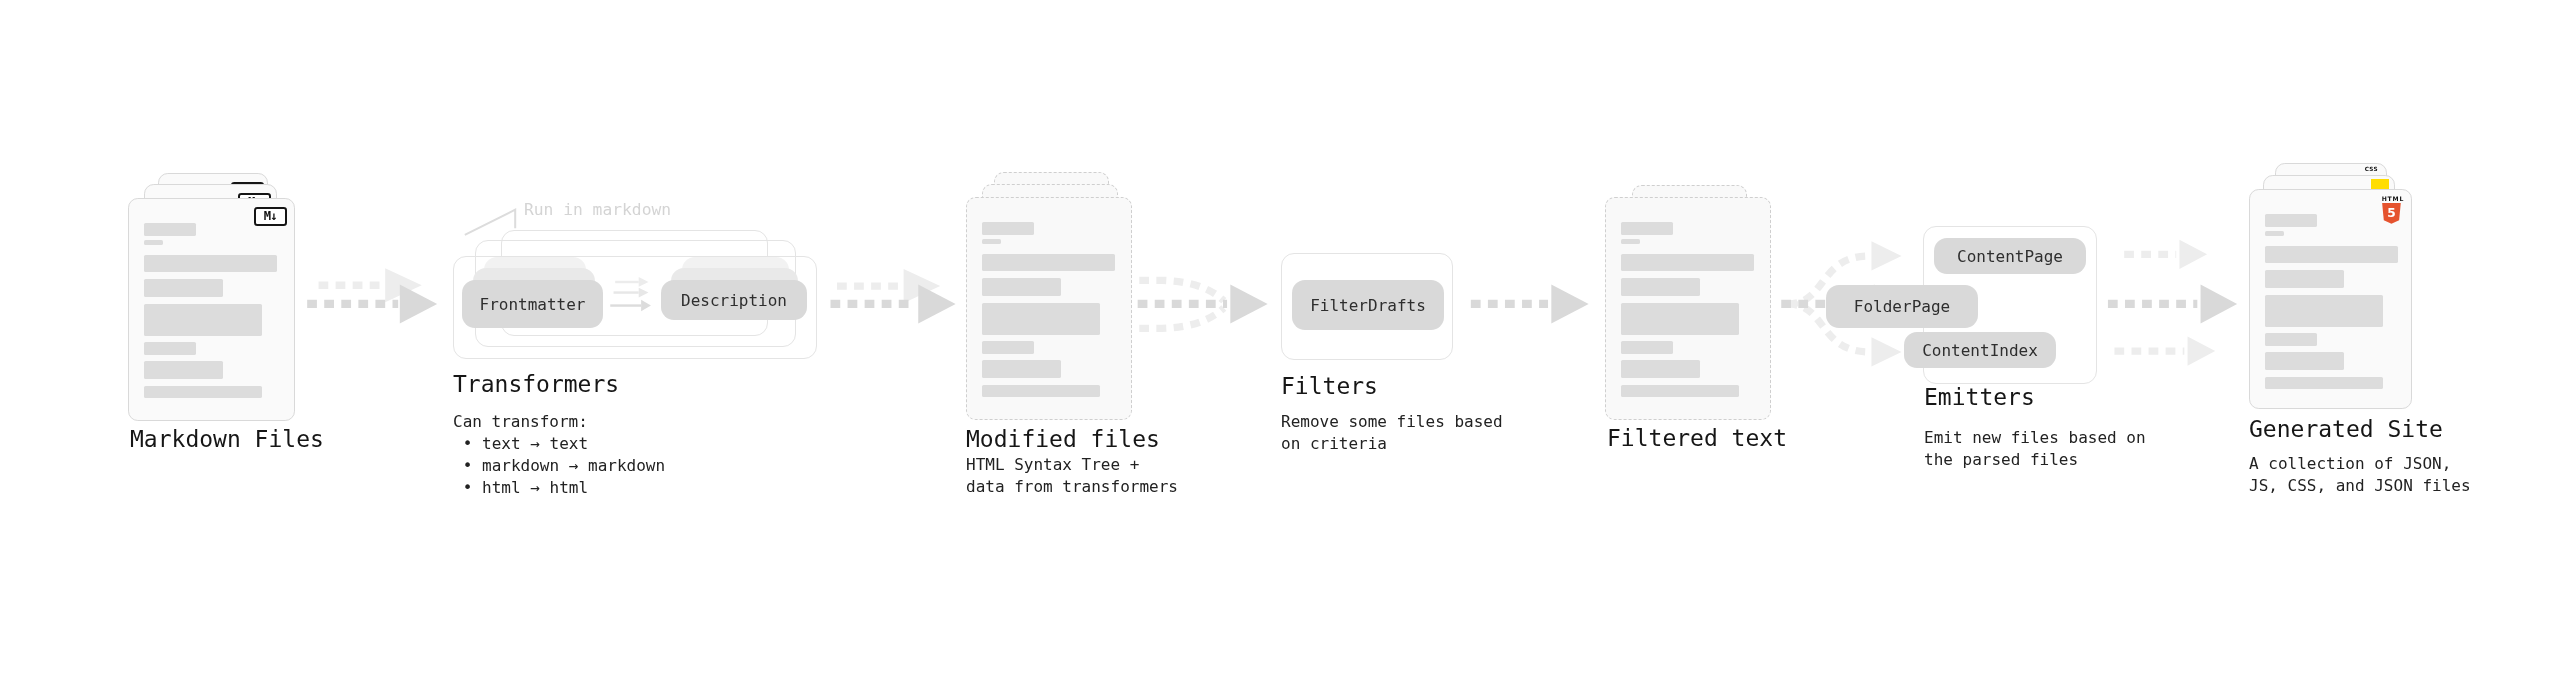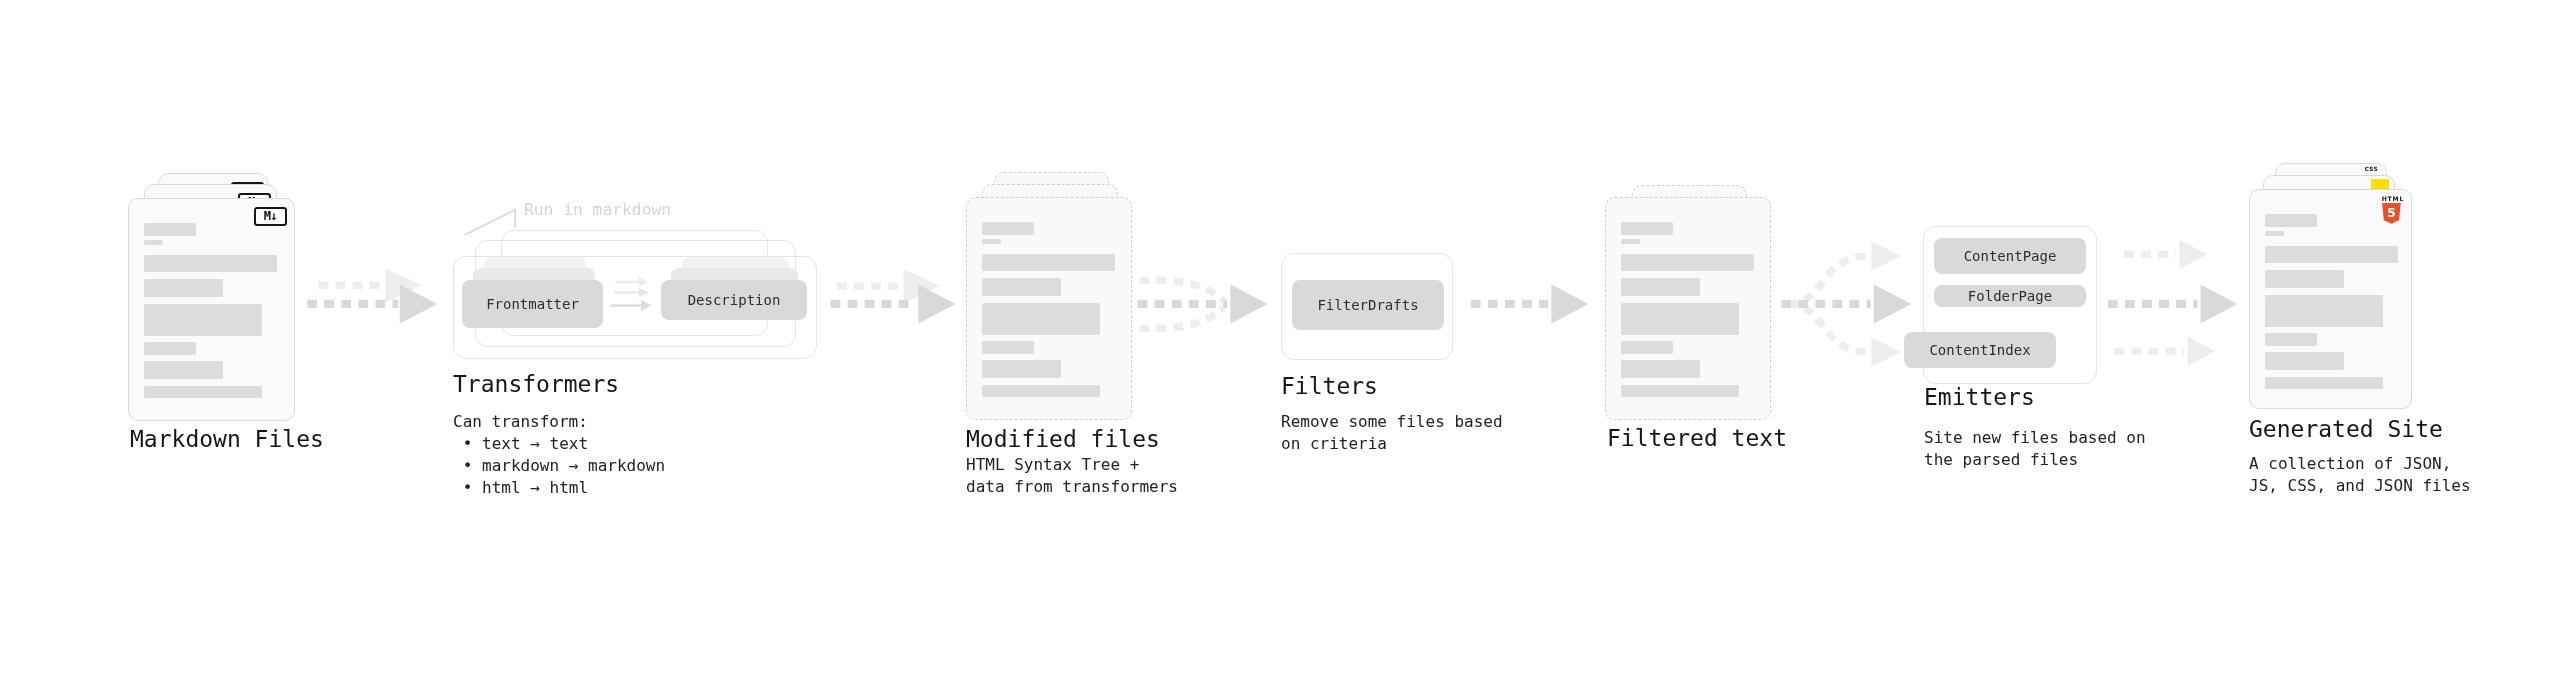--- a/index.html
+++ b/index.html
@@ -16,21 +16,21 @@
   .dash{fill:none;stroke-width:10;stroke-dasharray:12 9}
   .dash.main{stroke:var(--arrow-main)}
   .dash.ghost{stroke:var(--arrow-ghost);stroke-width:9}
   .head.main{fill:var(--arrow-main)}
   .head.ghost{fill:var(--arrow-ghost)}
   .doc{position:absolute;background:var(--doc-bg);border:1.6px solid var(--doc-border);border-radius:9.8px}
   .doc.dashed{border-style:dashed;border-color:var(--doc-dash);background:#f9f9f9}
   .bars{position:absolute;left:15.4px;top:24.4px;right:11.4px}
   .bar{background:var(--bar);border-radius:1.6px}
   .frame{position:absolute;border:1.6px solid var(--frame);border-radius:13px;background:transparent}
-  .pill{position:absolute;background:var(--pill);border-radius:8px;display:flex;align-items:center;justify-content:center;font-size:14px;color:#2e2e2e;white-space:nowrap}
+  .pill{position:absolute;background:var(--pill);border-radius:13px;display:flex;align-items:center;justify-content:center;font-size:16px;color:#2e2e2e;white-space:nowrap}
   .pill.ghost1{background:var(--pill-ghost1)}
   .pill.ghost2{background:var(--pill-ghost2)}
   .stage-label{position:absolute;font-size:23px;line-height:1;color:var(--ink);white-space:nowrap}
   .note{position:absolute;font-size:16px;line-height:22px;color:#222;white-space:nowrap}
   .note .bullet{padding-left:9.8px}
   .note .bullet::before{content:"• "}
   .annotation{position:absolute;font-size:16.3px;line-height:1;color:var(--annotation);white-space:nowrap}
   .md-badge{position:absolute;top:8.1px;width:33px;height:18.7px;border:2px solid #151515;border-radius:3.3px;background:#fff;color:#111;font-weight:bold;font-size:12.2px;display:flex;align-items:center;justify-content:center;letter-spacing:-0.8px}
   .html5-badge{position:absolute;top:4.9px;right:9.8px;width:19.5px;text-align:center;font-family:"DejaVu Sans","Liberation Sans",sans-serif}
   .html5-badge .t{display:block;font-size:6.1px;font-weight:bold;letter-spacing:0.8px;color:#111}
@@ -202,25 +202,25 @@
           <div class="bar" style="width: 79px; height: 18px; margin-top: 6.5px;"></div>
           <div class="bar" style="width: 118px; height: 12.2px; margin-top: 6.5px;"></div>
         </div>
     </div>
     <div class="stage-label" style="left:1607px;top:427px">Filtered text</div>
   </section>
 
   <section>
     <div class="frame" style="left:1923px;top:226px;width:174px;height:158px"></div>
     <div class="pill" style="left:1934px;top:238px;width:152px;height:36px">ContentPage</div>
-    <div class="pill" style="left:1934px;top:285px;width:152px;height:22px">FolderPage</div>
+    <div class="pill" style="left:1826px;top:285px;width:152px;height:43px">FolderPage</div>
     <div class="pill" style="left:1904px;top:332px;width:152px;height:36px">ContentIndex</div>
     <div class="stage-label" style="left:1924px;top:386px">Emitters</div>
     <div class="note" style="left:1924px;top:427px">
-      <div>Site new files based on</div>
+      <div>Emit new files based on</div>
       <div>the parsed files</div>
     </div>
   </section>
 
   <section>
     <div class="doc" style="left:2275px;top:163px;width:112px;height:220px">
       <span class="css-badge">
         <span class="t">CSS</span>
         <span class="u"></span>
       </span>

